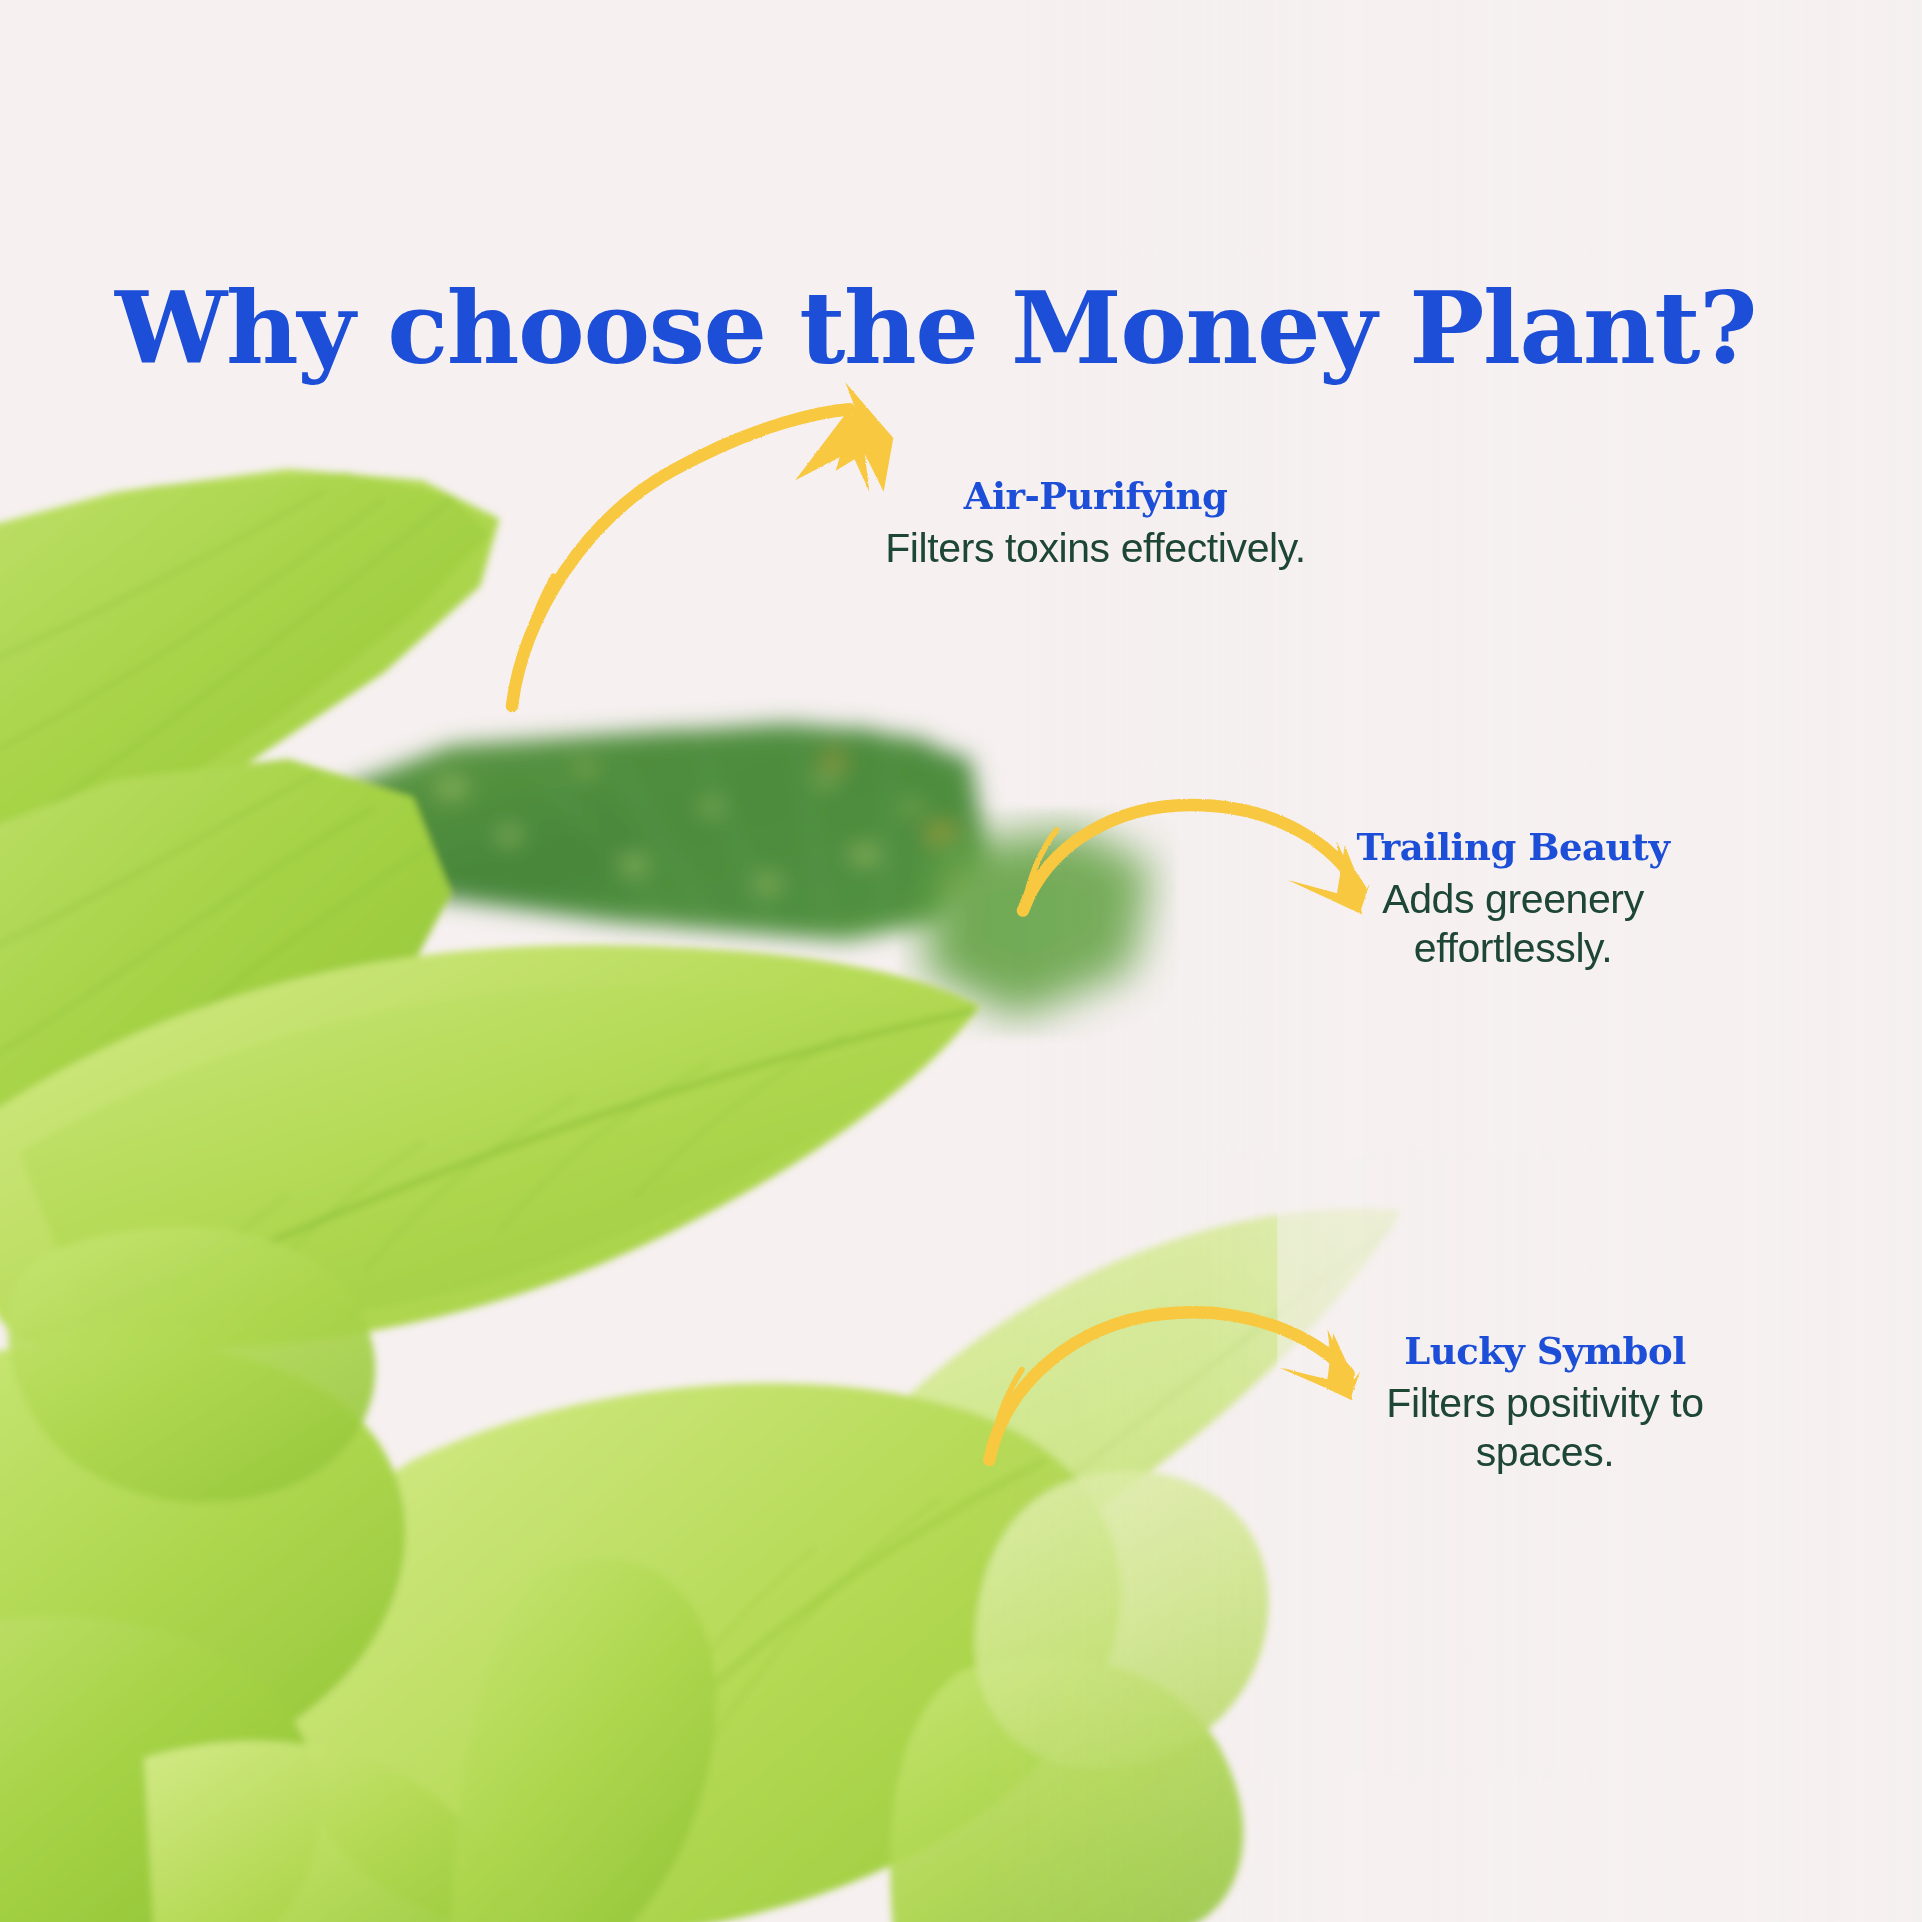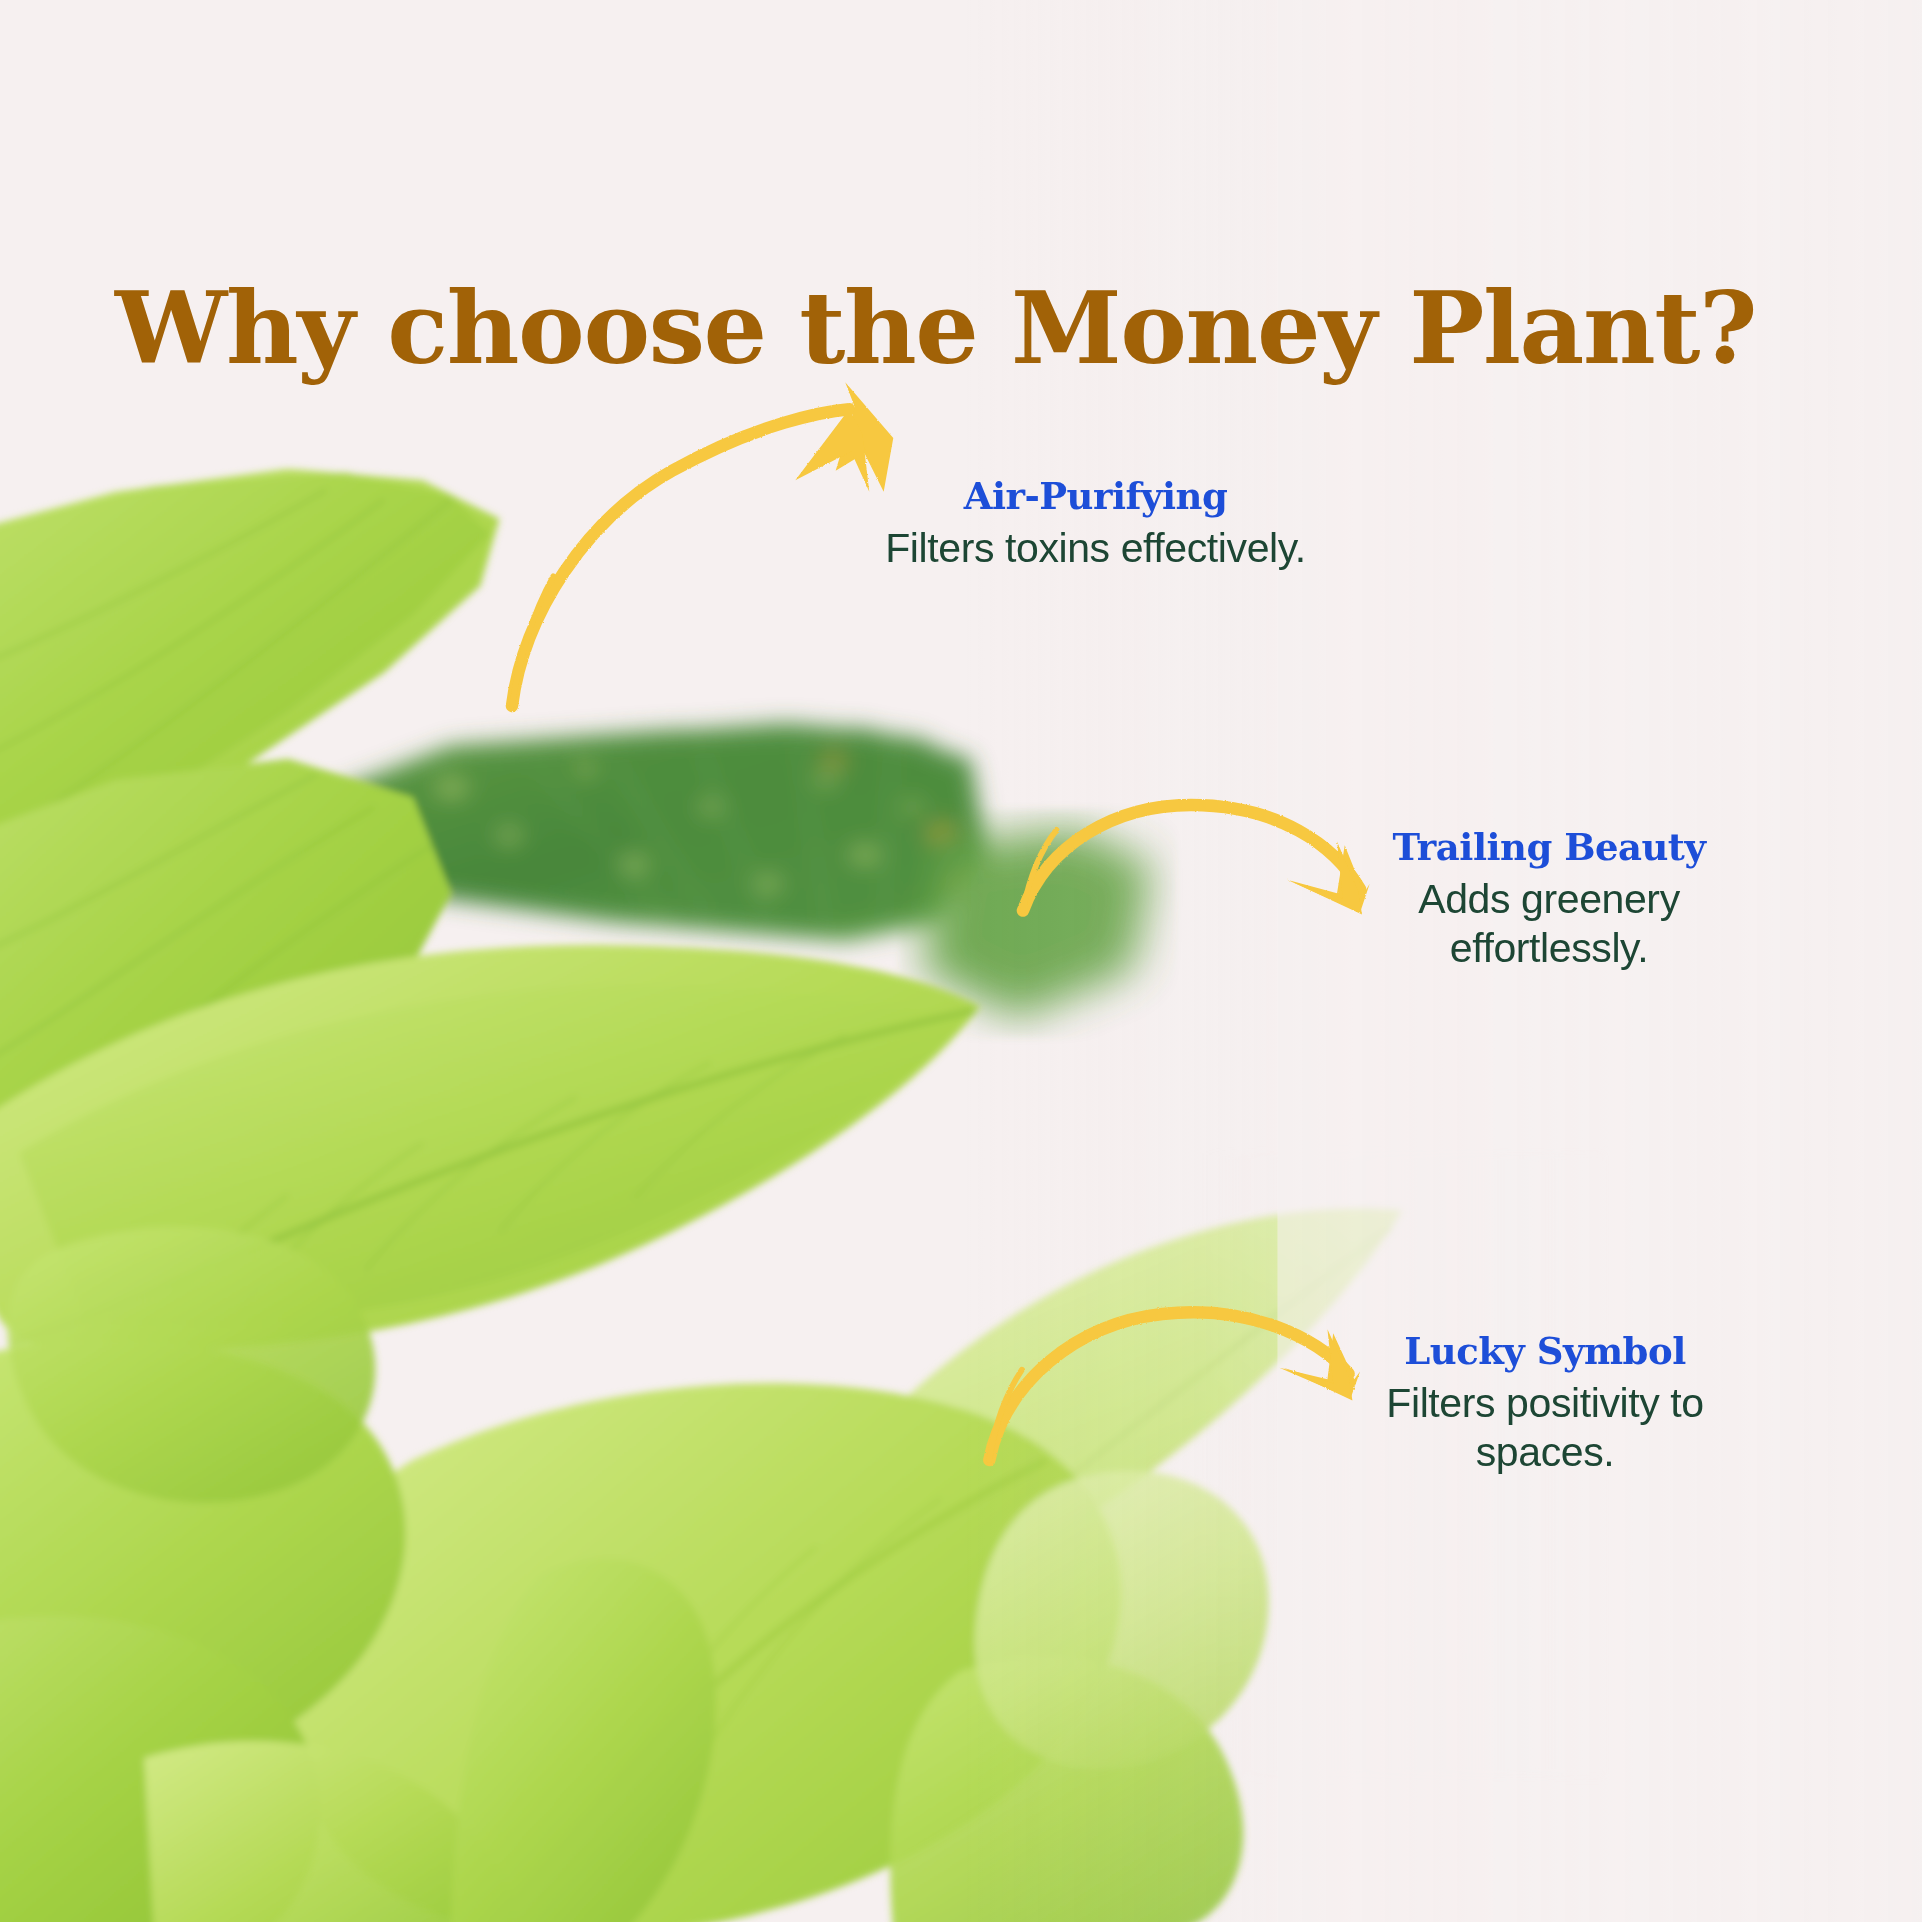--- a/index.html
+++ b/index.html
@@ -19,21 +19,21 @@
   #arrows{position:absolute;left:0;top:0;width:1922px;height:1922px;pointer-events:none;}
   #arrows svg{display:block;width:1922px;height:1922px;}
 
   
   .page-title{
     position:absolute;left:115px;top:206px;
     font-family:"DejaVu Serif","Liberation Serif",serif;
     font-weight:700;
     font-size:100px;
     letter-spacing:-1.4px;
-    color:#a16207;
+    color:#1d4ed8;
     white-space:nowrap;
     line-height:1.1;
   }
 
   .callout{position:absolute;text-align:center;}
   .callout .c-head{
     font-family:"DejaVu Serif","Liberation Serif",serif;
     font-weight:700;
     color:#1d4ed8;
     font-size:37px;
@@ -45,21 +45,21 @@
     font-family:"Liberation Sans","DejaVu Sans",sans-serif;
     font-weight:400;
     color:#1D4634;
     font-size:41px;
     line-height:1.20;
     margin:7.7px 0 0 0;
     letter-spacing:-0.4px;
   }
 
   #callout-0{left:884px;top:477px;width:423px;}
-  #callout-1{left:1328px;top:828px;width:442px;}
+  #callout-1{left:1292px;top:828px;width:442px;}
   #callout-2{left:1292px;top:1332px;width:442px;margin-left:32px;}
 </style>
 </head>
 <body>
 
 <div id="stage">
 
   <div id="photo">
     <svg viewBox="0 0 2001 2001" xmlns="http://www.w3.org/2000/svg">
       <defs>

